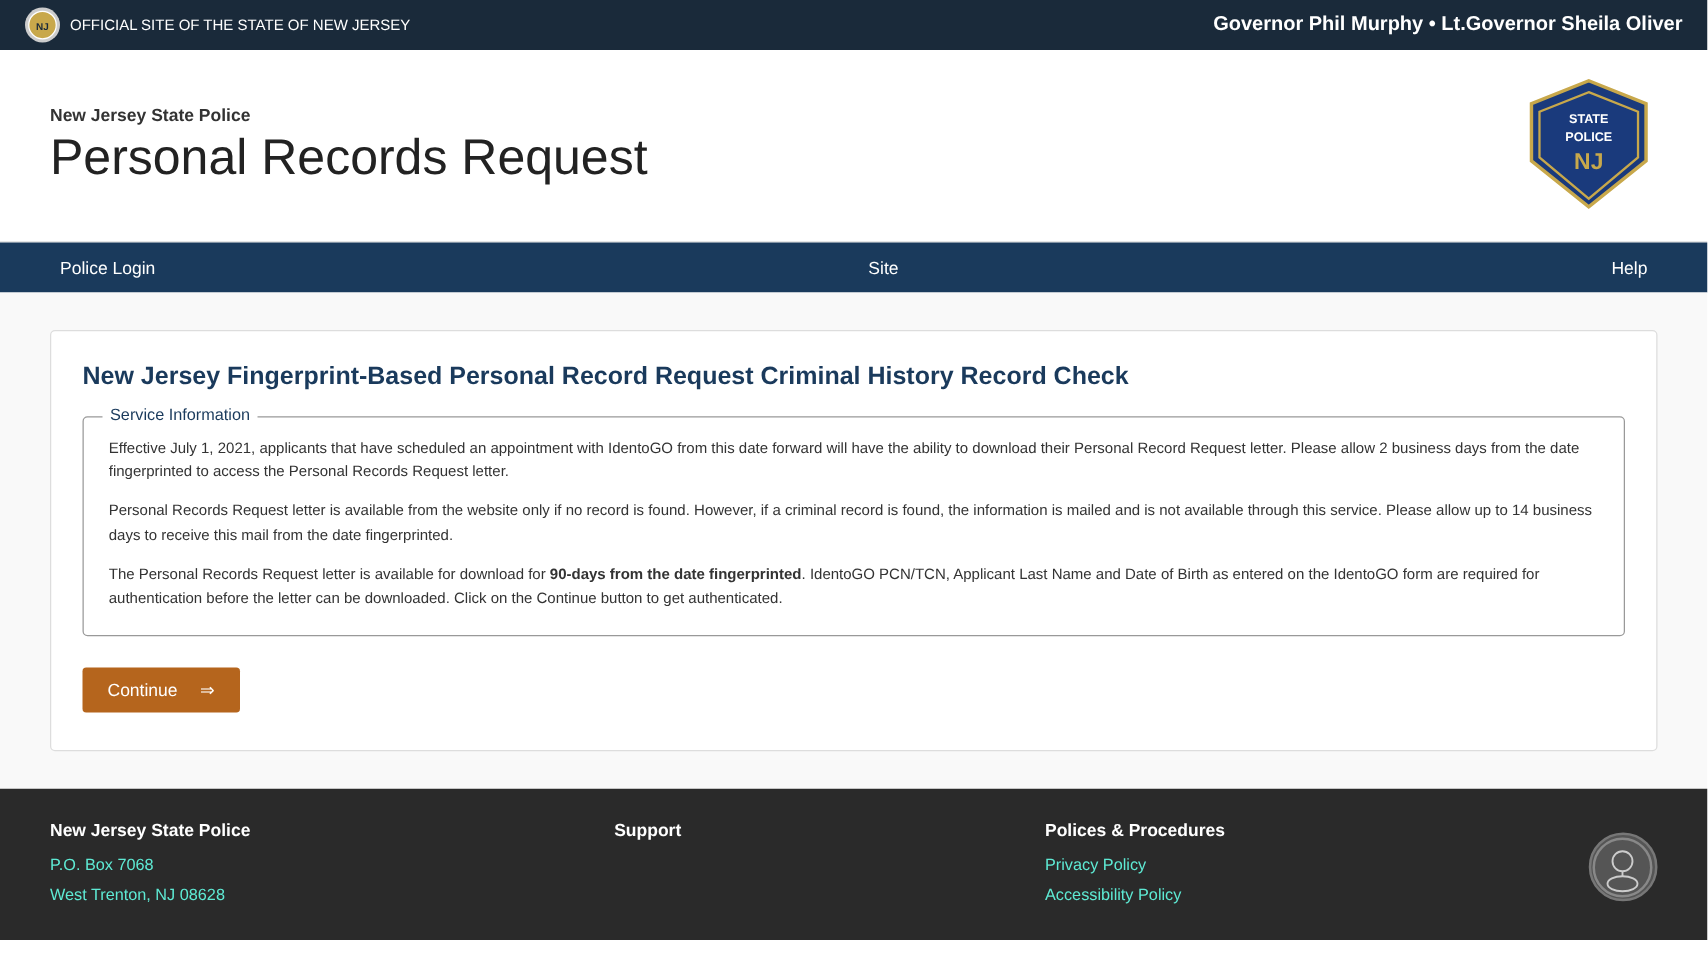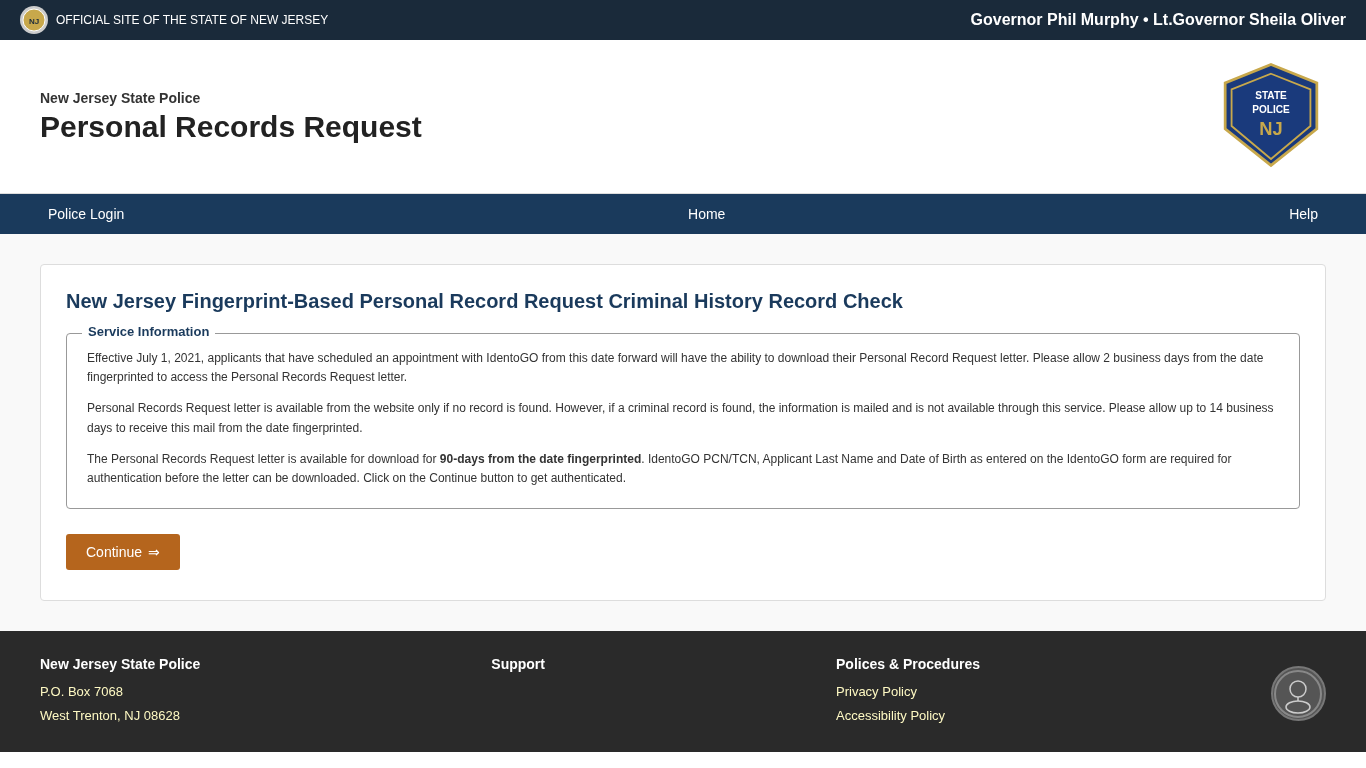--- a/index.html
+++ b/index.html
@@ -44,22 +44,22 @@
       align-items: center;
       border-bottom: 1px solid #ddd;
     }
     .header-left .subtitle {
       font-size: 14px;
       color: #333;
       font-weight: bold;
       margin-bottom: 4px;
     }
     .header-left .title {
-      font-size: 30px;
-      font-weight: bold;
+      font-size: 40px;
+      font-weight: normal;
       color: #222;
     }
 
     
     .badge {
       width: 110px;
       height: 110px;
     }
 
     
@@ -105,21 +105,21 @@
       position: relative;
       margin-bottom: 25px;
     }
     .service-info-legend {
       position: absolute;
       top: -10px;
       left: 15px;
       background: #fff;
       padding: 0 6px;
       font-size: 13px;
-      font-weight: bold;
+      font-weight: normal;
       color: #1a3a5c;
     }
     .service-info-box p {
       font-size: 12px;
       line-height: 1.6;
       color: #333;
       margin-bottom: 12px;
     }
     .service-info-box p:last-child {
       margin-bottom: 0;
@@ -130,42 +130,42 @@
     .continue-btn {
       background: #b5651d;
       color: #fff;
       border: none;
       padding: 10px 20px;
       font-size: 14px;
       cursor: pointer;
       border-radius: 3px;
       display: inline-flex;
       align-items: center;
-      gap: 6px;
+      gap: 18px;
     }
 
     
     .footer {
       background: #2a2a2a;
       color: #ccc;
       padding: 25px 40px;
       display: flex;
       justify-content: space-between;
       align-items: flex-start;
       gap: 20px;
     }
     .footer-col h4 {
       color: #fff;
       font-size: 14px;
       font-weight: bold;
       margin-bottom: 8px;
     }
     .footer-col p, .footer-col a {
       font-size: 13px;
-      color: #fef9c3;
+      color: #5eead4;
       text-decoration: none;
       display: block;
       line-height: 1.8;
     }
     .footer-col .underline { text-decoration: underline; }
     .footer-seal {
       width: 55px;
       height: 55px;
       border-radius: 50%;
       background: #555;
@@ -212,21 +212,21 @@
 
       <text x="55" y="58" text-anchor="middle" fill="#fff" font-size="11" font-weight="bold" font-family="Arial">POLICE</text>
 
       <text x="55" y="82" text-anchor="middle" fill="#c8a84b" font-size="20" font-weight="bold" font-family="Arial">NJ</text>
     </svg>
   </div>
 </div>
 
 <nav class="nav-bar">
   <a href="#">Police Login</a>
-  <a href="#">Home</a>
+  <a href="#">Site</a>
   <a href="#">Help</a>
 </nav>
 
 <div class="main-content">
   <div class="card">
     <div class="card-title">New Jersey Fingerprint-Based Personal Record Request Criminal History Record Check</div>
 
     <div class="service-info-box">
       <div class="service-info-legend">Service Information</div>
 

